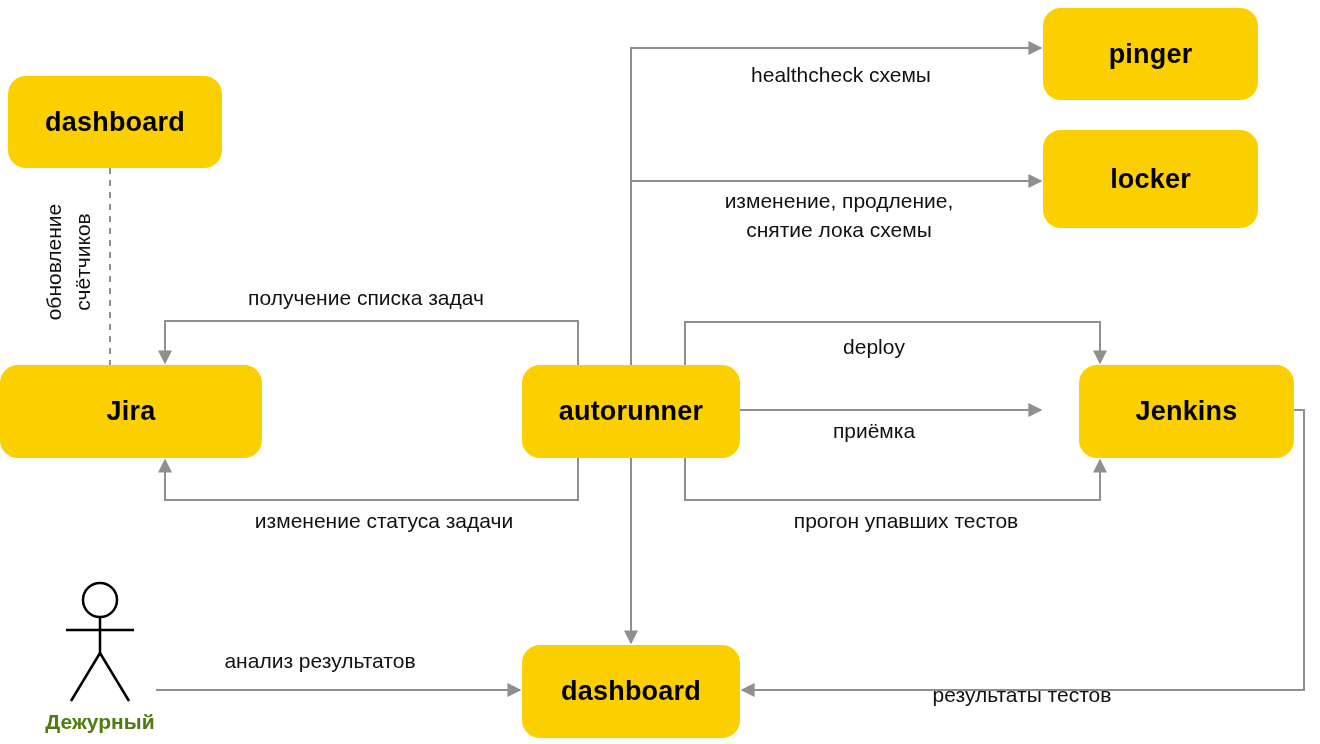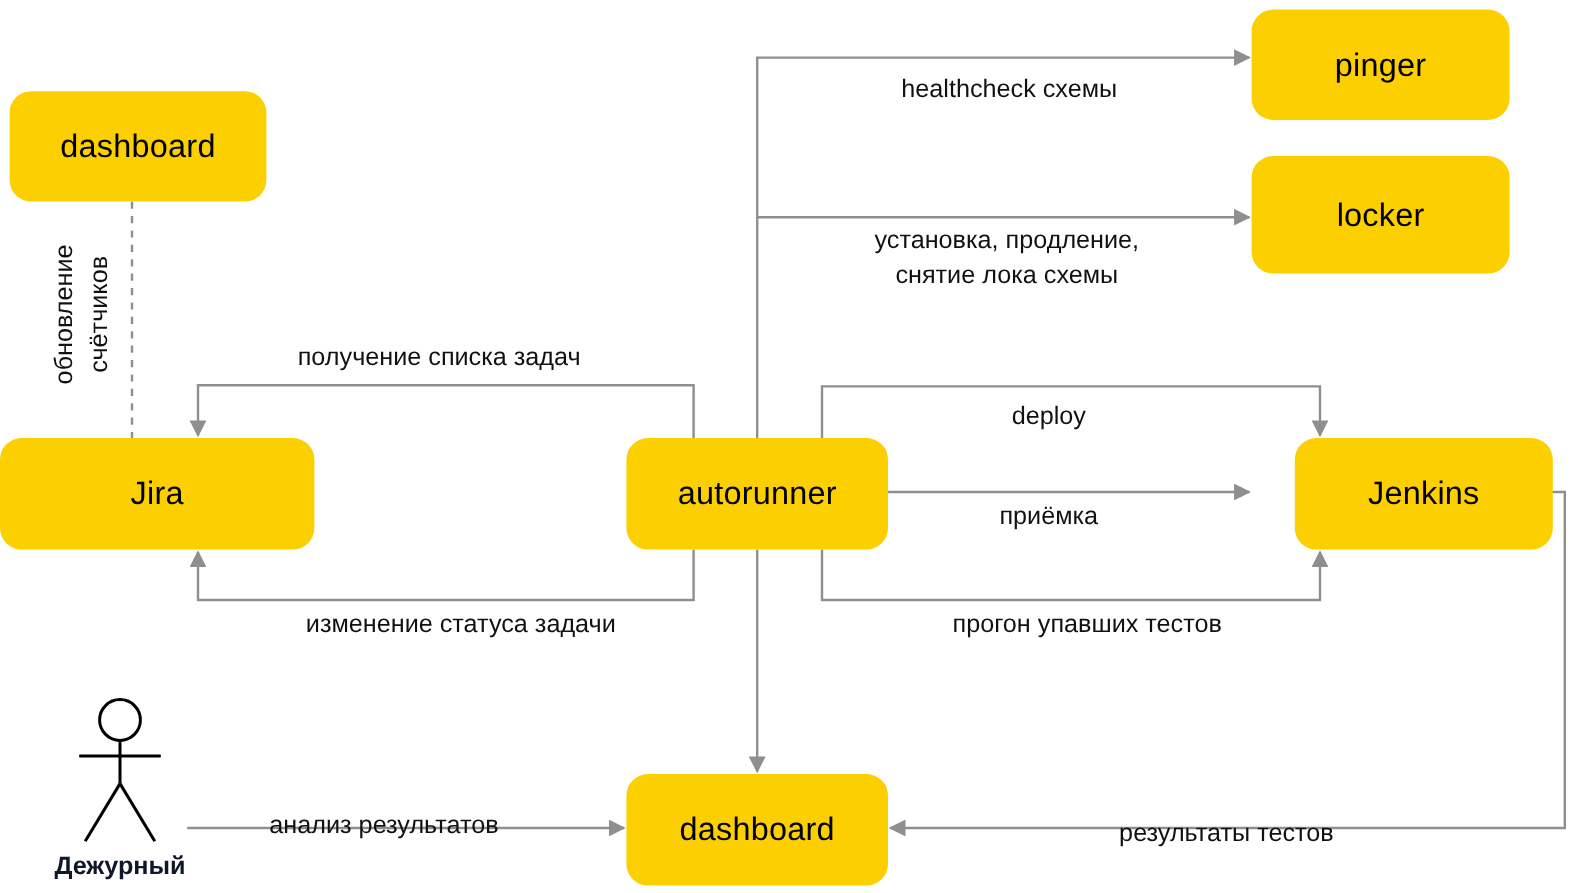--- a/index.html
+++ b/index.html
@@ -31,21 +31,21 @@
   }
   .conn.dashed{stroke-dasharray:6 6;}
   marker path{fill:var(--connector);}
   .node{
     position:absolute;
     background:var(--node-fill);
     border-radius:18px;
     display:flex;
     align-items:center;
     justify-content:center;
-    font-weight:normal;
+    font-weight:bold;
     font-size:27px;
     color:var(--node-text);
     letter-spacing:0.2px;
   }
   .node-dashboard{left:8px;top:76px;width:214px;height:92px;}
   .node-jira{left:0px;top:365px;width:262px;height:93px;}
   .node-autorunner{left:522px;top:365px;width:218px;height:93px;}
   .node-pinger{left:1043px;top:8px;width:215px;height:92px;}
   .node-locker{left:1043px;top:130px;width:215px;height:98px;}
   .node-jenkins{left:1079px;top:365px;width:215px;height:93px;}
@@ -60,21 +60,21 @@
     white-space:pre-line;
   }
   .lbl-get-tasks{left:366px;top:283px;}
   .lbl-change-status{left:384px;top:506px;text-align:center;}
   .lbl-healthcheck{left:841px;top:60px;}
   .lbl-locker{left:839px;top:186px;}
   .lbl-deploy{left:874px;top:332px;}
   .lbl-priemka{left:874px;top:416px;}
   .lbl-rerun{left:906px;top:506px;}
   .lbl-test-results{left:1022px;top:648px;margin-top:32px;}
-  .lbl-analysis{left:320px;top:673px;}
+  .lbl-analysis{left:320px;top:646px;}
   .vertical-label{
     position:absolute;
     left:-17px;
     top:233px;
     width:170px;
     height:58px;
     transform:rotate(-90deg);
     font-size:21px;
     line-height:29px;
     color:var(--label-text);
@@ -88,21 +88,21 @@
     width:120px;
     height:156px;
     display:flex;
     flex-direction:column;
     align-items:center;
   }
   .actor svg{display:block;}
   .actor-label{
     font-weight:bold;
     font-size:21px;
-    color:#0f172a;
+    color:#4d7c0f;
     margin-top:4px;
     white-space:nowrap;
   }
 </style>
 </head>
 <body>
 
 <div class="canvas">
 
   <svg class="connectors" viewBox="0 0 1320 744" xmlns="http://www.w3.org/2000/svg">
@@ -141,21 +141,21 @@
   <div class="node node-pinger">pinger</div>
   <div class="node node-locker">locker</div>
   <div class="node node-jenkins">Jenkins</div>
   <div class="node node-reporter">dashboard</div>
 
   <div class="vertical-label">обновление
 счётчиков</div>
   <div class="edge-label lbl-get-tasks">получение списка задач</div>
   <div class="edge-label lbl-change-status">изменение статуса задачи</div>
   <div class="edge-label lbl-healthcheck">healthcheck схемы</div>
-  <div class="edge-label lbl-locker">установка, продление,
+  <div class="edge-label lbl-locker">изменение, продление,
 снятие лока схемы</div>
   <div class="edge-label lbl-deploy">deploy</div>
   <div class="edge-label lbl-priemka">приёмка</div>
   <div class="edge-label lbl-rerun">прогон упавших тестов</div>
   <div class="edge-label lbl-test-results">результаты тестов</div>
   <div class="edge-label lbl-analysis">анализ результатов</div>
 
   <div class="actor">
     <svg width="120" height="126" viewBox="0 0 120 126" xmlns="http://www.w3.org/2000/svg">
       <g stroke="#000" stroke-width="2.5" fill="none">

